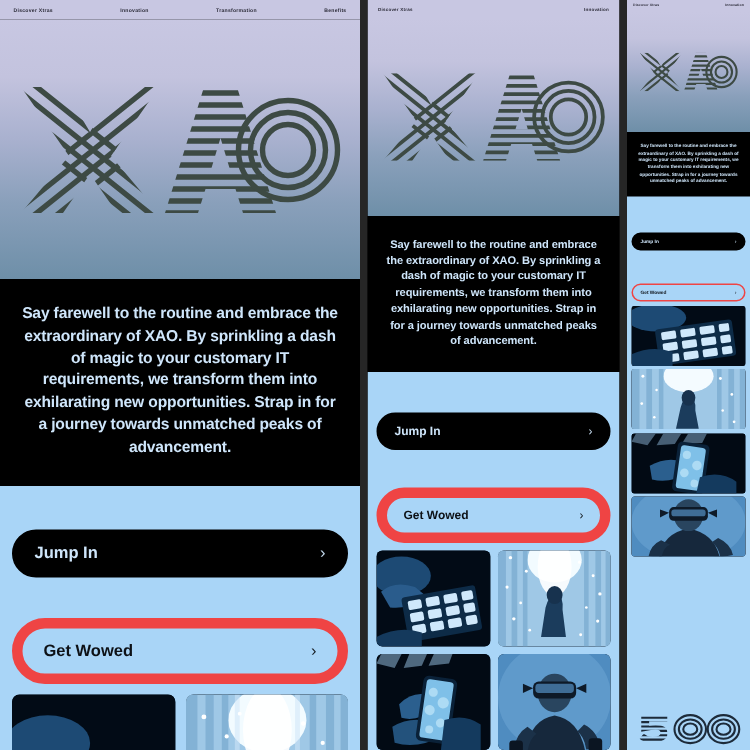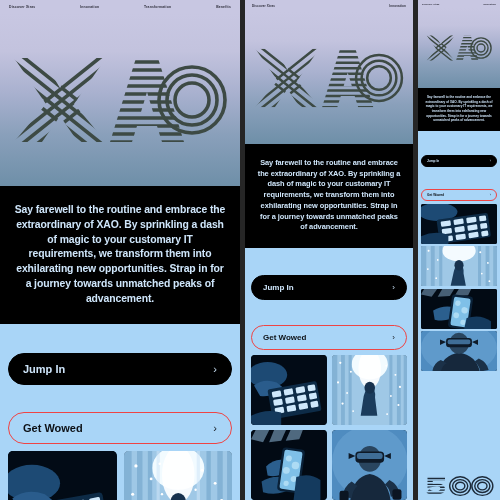--- a/index.html
+++ b/index.html
@@ -89,21 +89,21 @@
     align-items:center;
     justify-content:space-between;
     border-radius:999px;
     font-weight:700;
     flex:0 0 auto;
     cursor:pointer;
     white-space:nowrap;
     margin-top:20px;
   }
   .btn.primary { background:#000; color:#cfe6fb; border:1px solid #000; }
-  .btn.ghost   { background:transparent; color:#0d1116; border:1px solid #ef4444;gap:28px; }
+  .btn.ghost   { background:transparent; color:#0d1116; border:7px solid #ef4444;gap:28px; }
   .desktop .btn { padding:9px 14px; font-size:11px; }
   .tablet  .btn { padding:7px 11px; font-size:8px; }
   .mobile  .btn { padding:3px 5px;  font-size:3.2px; border-width:.5px; }
   .chev { font-weight:400; opacity:.95; }
   .desktop .chev { font-size:11px; }
   .tablet  .chev { font-size:8px; }
   .mobile  .chev { font-size:3.4px; }
 
   
   .gallery { display:grid; flex:1 1 auto; min-height:0; }

